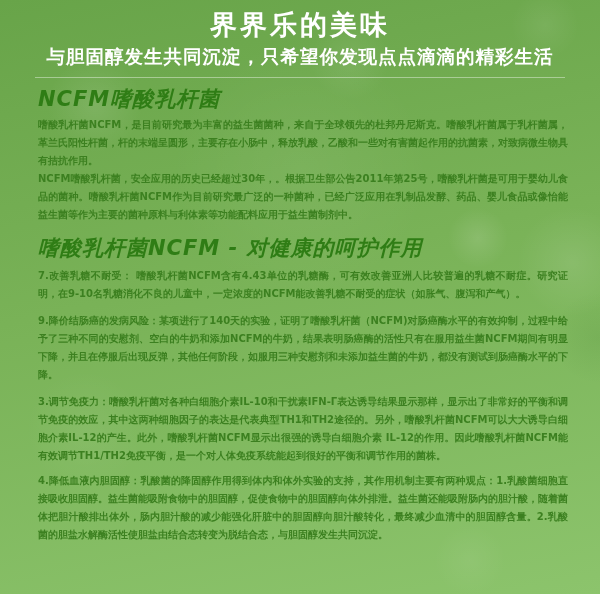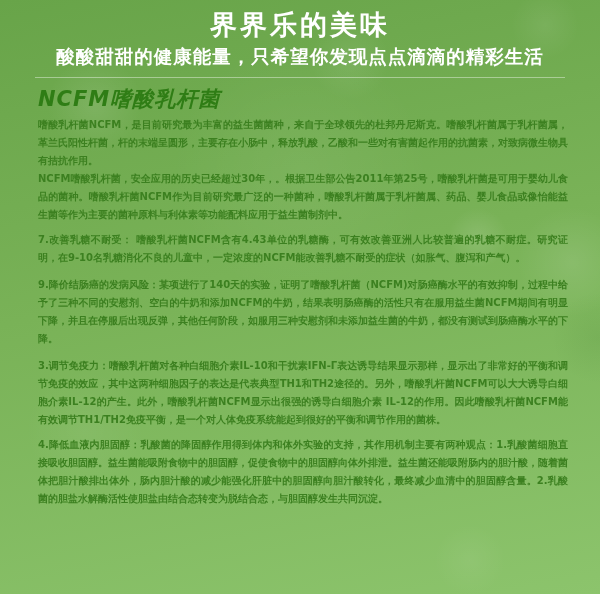--- a/index.html
+++ b/index.html
@@ -57,34 +57,35 @@
   p.g7{ margin-top:7px; }
   p.g9{ margin-top:9px; }
 </style>
 </head>
 <body>
 
 <div class="page">
 
   <header class="hdr">
     <h1 class="title">界界乐的美味</h1>
-    <div class="subtitle">酸酸甜甜的健康能量，只希望你发现点点滴滴的精彩生活</div>
+    <div class="subtitle">与胆固醇发生共同沉淀，只希望你发现点点滴滴的精彩生活</div>
   </header>
 
   <div class="separator"></div>
 
   <div class="content">
 
     <section>
       <h2 class="sec">NCFM嗜酸乳杆菌</h2>
       <p class="body">嗜酸乳杆菌NCFM，是目前研究最为丰富的益生菌菌种，来自于全球领先的杜邦丹尼斯克。嗜酸乳杆菌属于乳杆菌属，革兰氏阳性杆菌，杆的末端呈圆形，主要存在小肠中，释放乳酸，乙酸和一些对有害菌起作用的抗菌素，对致病微生物具有拮抗作用。</p>
-      <p class="body m0">NCFM嗜酸乳杆菌，安全应用的历史已经超过30年，。根据卫生部公告2011年第25号，嗜酸乳杆菌是可用于婴幼儿食品的菌种。嗜酸乳杆菌NCFM作为目前研究最广泛的一种菌种，嗜酸乳杆菌属于乳杆菌属、药品、婴儿食品或像怡能益生菌等作为主要的菌种原料与利体素等功能配料应用于益生菌制剂中。</p>
+      <p class="body m0">NCFM嗜酸乳杆菌，安全应用的历史已经超过30年，。根据卫生部公告2011年第25号，嗜酸乳杆菌是可用于婴幼儿食品的菌种。嗜酸乳杆菌NCFM作为目前研究最广泛的一种菌种，已经广泛应用在乳制品发酵、药品、婴儿食品或像怡能益生菌等作为主要的菌种原料与利体素等功能配料应用于益生菌制剂中。</p>
     </section>
 
     <section>
+      <h2 class="sec sec2">嗜酸乳杆菌NCFM - 对健康的呵护作用</h2>
       <p class="body g7">7.改善乳糖不耐受： 嗜酸乳杆菌NCFM含有4.43单位的乳糖酶，可有效改善亚洲人比较普遍的乳糖不耐症。研究证明，在9-10名乳糖消化不良的儿童中，一定浓度的NCFM能改善乳糖不耐受的症状（如胀气、腹泻和产气）。</p>
       <p class="body g9">9.降价结肠癌的发病风险：某项进行了140天的实验，证明了嗜酸乳杆菌（NCFM)对肠癌酶水平的有效抑制，过程中给予了三种不同的安慰剂、空白的牛奶和添加NCFM的牛奶，结果表明肠癌酶的活性只有在服用益生菌NCFM期间有明显下降，并且在停服后出现反弹，其他任何阶段，如服用三种安慰剂和未添加益生菌的牛奶，都没有测试到肠癌酶水平的下降。</p>
       <p class="body g9">3.调节免疫力：嗜酸乳杆菌对各种白细胞介素IL-10和干扰素IFN-Γ表达诱导结果显示那样，显示出了非常好的平衡和调节免疫的效应，其中这两种细胞因子的表达是代表典型TH1和TH2途径的。另外，嗜酸乳杆菌NCFM可以大大诱导白细胞介素IL-12的产生。此外，嗜酸乳杆菌NCFM显示出很强的诱导白细胞介素 IL-12的作用。因此嗜酸乳杆菌NCFM能有效调节TH1/TH2免疫平衡，是一个对人体免疫系统能起到很好的平衡和调节作用的菌株。</p>
       <p class="body g7">4.降低血液内胆固醇：乳酸菌的降固醇作用得到体内和体外实验的支持，其作用机制主要有两种观点：1.乳酸菌细胞直接吸收胆固醇。益生菌能吸附食物中的胆固醇，促使食物中的胆固醇向体外排泄。益生菌还能吸附肠内的胆汁酸，随着菌体把胆汁酸排出体外，肠内胆汁酸的减少能强化肝脏中的胆固醇向胆汁酸转化，最终减少血清中的胆固醇含量。2.乳酸菌的胆盐水解酶活性使胆盐由结合态转变为脱结合态，与胆固醇发生共同沉淀。</p>
     </section>
 
   </div>
 
 </div>
 

